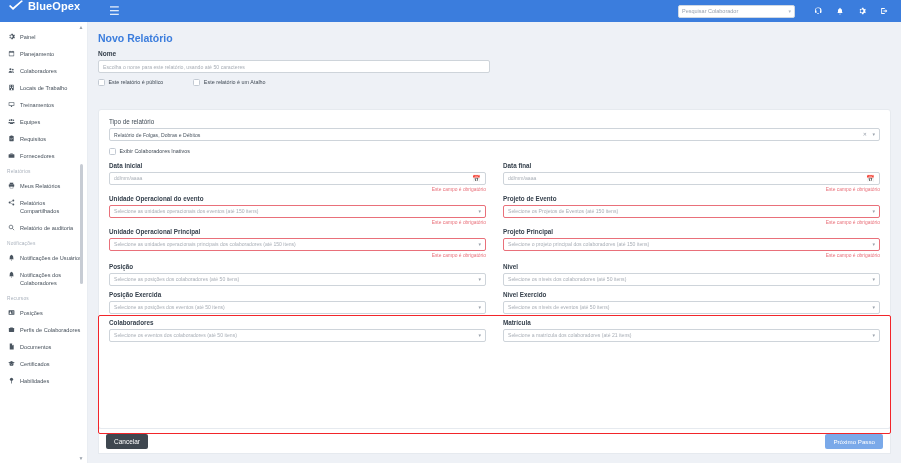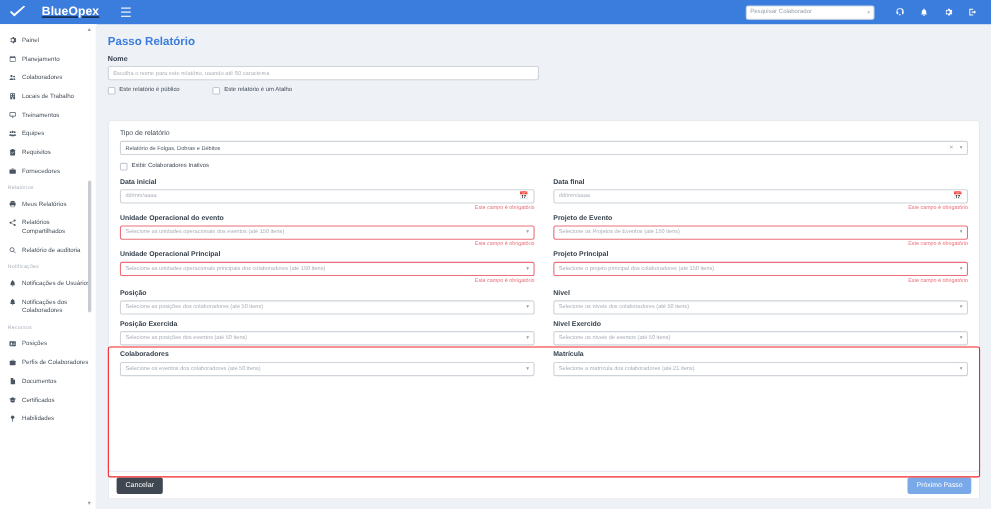--- a/index.html
+++ b/index.html
@@ -12,23 +12,22 @@
 
   
   .topbar {
     position: absolute; top: 0; left: 0;
     width: 901px; height: 22px;
     background: #3b7ddd;
     display: flex; align-items: center;
   }
   .brand {
     width: 95px; height: 22px;
-    display: flex; align-items: center; gap: 14px;
+    display: flex; align-items: flex-start; gap: 4px;
     padding-left: 8px;
-    text-decoration: underline;
   }
   .brand-logo { width: 16px; height: 12px; position: relative; flex: none; }
   .brand-logo svg { display: block; }
   .brand-text {
     color: #ffffff; font-size: 11px; font-weight: bold; letter-spacing: .1px;
   }
   .hamburger {
     margin-left: 14px; color: #dfeaf9; font-size: 12px; line-height: 1;
     cursor: pointer; user-select: none;
   }
@@ -414,21 +413,21 @@
       </div>
     </div>
   <div class="sb-track">
     <span class="sb-arrow-up">▲</span>
     <span class="sb-arrow-dn">▼</span>
     <div class="sb-thumb"></div>
   </div>
 </div>
 
 <div class="main">
-  <div class="page-title">Passo Relatório</div>
+  <div class="page-title">Novo Relatório</div>
   <div class="lbl-nome">Nome</div>
   <div class="nome-input">
     <span>Escolha o nome para este relatório, usando até 50 caracteres</span>
   </div>
   <div class="checkrow">
     <span class="cbox"></span>
     <span class="cbl">Este relatório é público</span>
     <span class="cb-gap"></span>
     <span class="cbox"></span>
     <span class="cbl">Este relatório é um Atalho</span>

